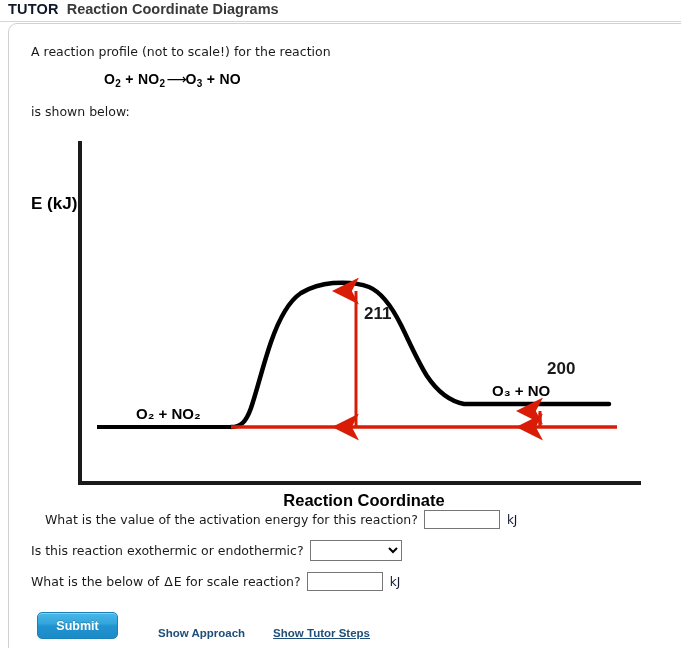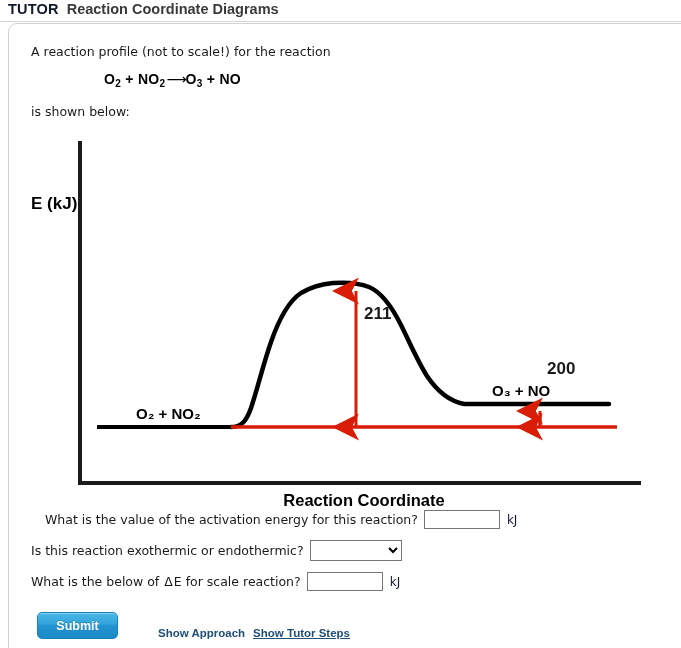--- a/index.html
+++ b/index.html
@@ -172,21 +172,21 @@
   }
   .footer-link {
     font-family: "Liberation Sans", "DejaVu Sans", sans-serif;
     font-size: 11.5px;
     font-weight: bold;
     color: #1f4e79;
     cursor: pointer;
     white-space: nowrap;
   }
   #show-approach-link { margin-left: 40px; text-decoration: none; }
-  #show-tutor-steps-link { margin-left: 8px; text-decoration: underline; }
+  #show-tutor-steps-link { margin-left: 28px; text-decoration: underline; }
 </style>
 </head>
 <body>
 
 <div id="app-header">
   <div id="header-inner">
     <span id="tutor-badge">TUTOR</span>
     <span id="header-title">Reaction Coordinate Diagrams</span>
   </div>
 </div>

